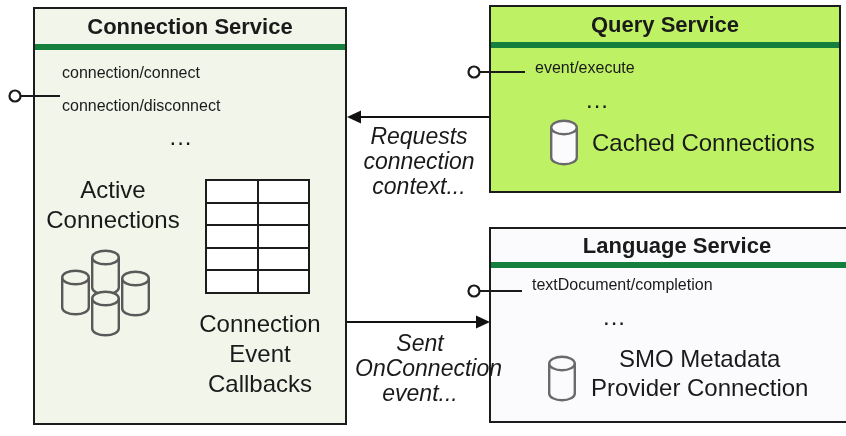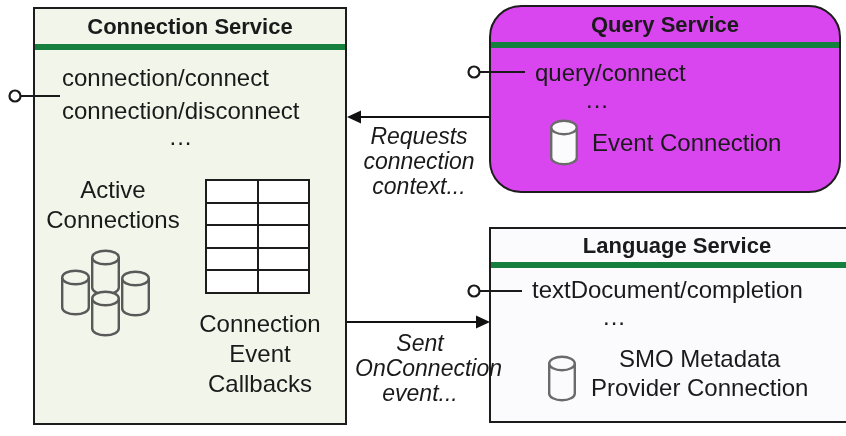--- a/index.html
+++ b/index.html
@@ -12,26 +12,26 @@
     overflow: hidden;
   }
   .box { position: absolute; border: 2px solid #1c1c1c; }
   .box-header {
     border-bottom: 6px solid #15803d;
     display: flex; align-items: center; justify-content: center;
     font-weight: bold; font-size: 22px;
   }
   #connection-service { left: 33px; top: 7px; width: 314px; height: 418px; background: #f2f5ea; }
   #connection-service .box-header { height: 41px; }
-  #query-service { left: 489px; top: 5px; width: 352px; height: 188px; background: #d946ef; border-radius: 32px; }
+  #query-service { left: 489px; top: 5px; width: 352px; height: 188px; background: #bef264; }
   #query-service .box-header { height: 41px; }
   #language-service { left: 489px; top: 227px; width: 376px; height: 196px; background: #fbfbfd; }
   #language-service .box-header { height: 39px; }
 
-  .method-line { position: absolute; font-size: 24px; white-space: nowrap; }
+  .method-line { position: absolute; font-size: 16px; white-space: nowrap; }
   .ellipsis-line { position: absolute; font-size: 24px; text-align: center; letter-spacing: 1px; }
 
   .cs-m1 { left: 27px; top: 55px; }
   .cs-m2 { left: 27px; top: 88px; }
   .cs-dots { left: 27px; top: 114px; width: 238px; }
 
   .active-label {
     position: absolute; left: 2px; top: 166px; width: 152px;
     text-align: center; font-size: 24px; line-height: 30px; white-space: pre-line;
   }
@@ -129,28 +129,28 @@
 
   <div class="callbacks-label">Connection
 Event
 Callbacks</div>
 </div>
 
 <div class="box" id="query-service">
   <div class="box-header">
     <span>Query Service</span>
   </div>
-  <div class="method-line qs-m1">query/connect</div>
+  <div class="method-line qs-m1">event/execute</div>
   <div class="ellipsis-line qs-dots">...</div>
   <div class="cached-row">
     <svg width="30" height="47" viewBox="0 0 30 47">
       <path d="M2.2 8.5 v30 a12.8 6.8 0 0 0 25.6 0 v-30" fill="#fbfbfd" stroke="#6a6a6a" stroke-width="2.4"></path>
       <ellipse cx="15" cy="8.5" rx="12.8" ry="6.8" fill="#fbfbfd" stroke="#6a6a6a" stroke-width="2.4"></ellipse>
     </svg>
-    <span class="db-label">Event Connection</span>
+    <span class="db-label">Cached Connections</span>
   </div>
 </div>
 
 <div class="box" id="language-service">
   <div class="box-header">
     <span>Language Service</span>
   </div>
   <div class="method-line ls-m1">textDocument/completion</div>
   <div class="ellipsis-line ls-dots">...</div>
   <div class="smo-row">

